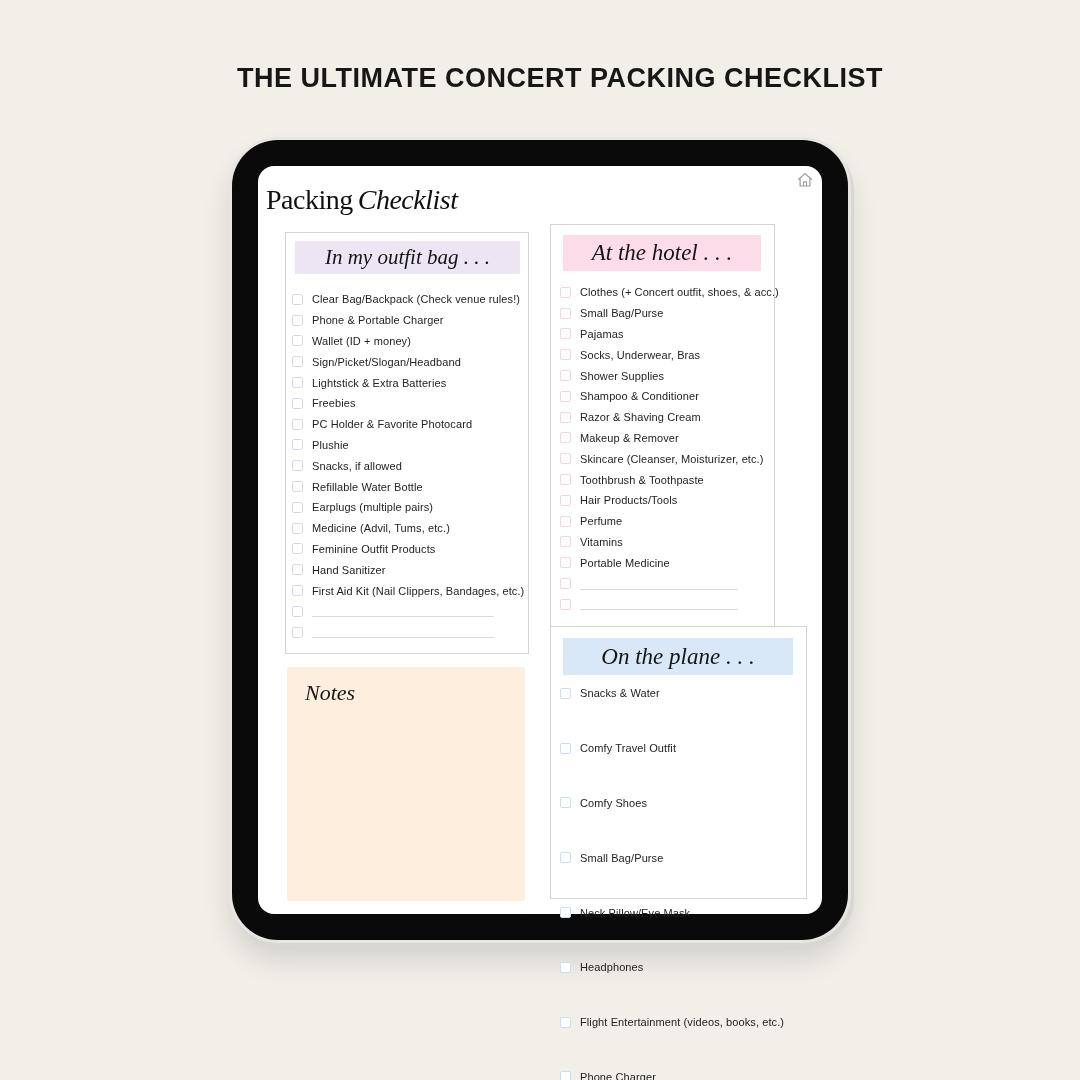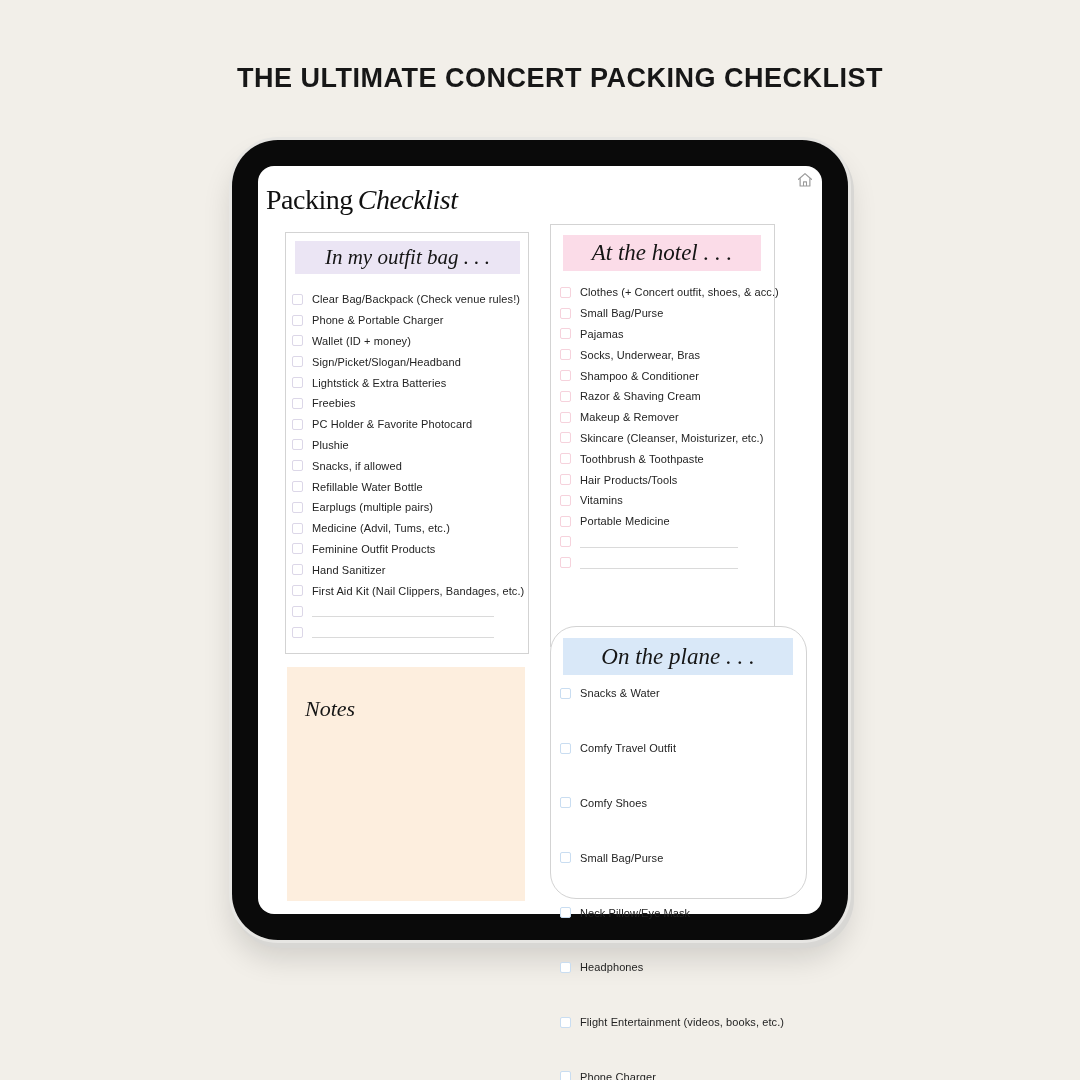--- a/index.html
+++ b/index.html
@@ -17,42 +17,42 @@
 
   .home-icon { position:absolute; top:5px; right:8px; width:18px; height:18px; cursor:pointer; }
 
   .doc-title { position:absolute; left:8px; top:18px; font-family:"Liberation Serif","DejaVu Serif",serif;
     font-size:28px; color:#101010; letter-spacing:-0.5px; white-space:nowrap; }
   .doc-title .accent { font-style:italic; margin-left:5px; }
 
   .box { position:absolute; border:1px solid #d3d3d3; background:#fff; }
   .box-bag   { left:27px;  top:66px;  width:244px; height:422px; }
   .box-hotel { left:292px; top:18px;  width:225px; height:423px;margin-top:40px; }
-  .box-plane { left:292px; top:460px; width:257px; height:273px;border-radius:26px; }
+  .box-plane { left:292px; top:460px; width:257px; height:273px; }
 
   .section-header { position:absolute; display:flex; align-items:center; justify-content:center;
     font-family:"Liberation Serif","DejaVu Serif",serif; font-style:italic; color:#151515; white-space:nowrap; }
   .box-bag .section-header   { left:9px;  right:8px;  top:8px;  height:33px; font-size:21px; }
   .box-hotel .section-header { left:12px; right:13px; top:10px; height:36px; font-size:23px; }
   .box-plane .section-header { left:12px; right:13px; top:11px; height:37px; font-size:23px; }
 
   .rows { position:absolute; left:0; right:0; display:flex; flex-direction:column; }
   .box-bag .rows   { top:56px; padding:0 8px 0 6px; }
   .box-hotel .rows { top:57px; padding:0 10px 0 9px; }
   .box-plane .rows { top:56px; padding:0 10px 0 9px;gap:34px; }
 
   .check-row { height:20.8px; display:flex; align-items:center; gap:9px; }
   .checkbox { width:11px; height:11px; border:1px solid #ccc; border-radius:2px;
     background:#fff; flex:none; cursor:pointer; }
   .item-label { font-size:11px; color:#232323; white-space:nowrap; letter-spacing:.1px; }
   .item-label.blank { flex:1; margin-right:26px; height:12px; border-bottom:1px solid #dadada; }
 
   .notes { position:absolute; left:29px; top:501px; width:238px; height:234px; background:#fdeede; }
   .notes-title { font-family:"Liberation Serif","DejaVu Serif",serif; font-style:italic;
-    font-size:22px; color:#151515; padding:29px 0 0 18px; }
+    font-size:22px; color:#151515; padding:13px 0 0 18px; }
 </style>
 </head>
 <body>
 
 <div class="main-title">THE ULTIMATE CONCERT PACKING CHECKLIST</div>
 
 <div class="tablet">
   <div class="screen">
 
     <svg class="home-icon" viewBox="0 0 24 24">
@@ -176,20 +176,24 @@
           <div class="check-row">
             <span class="checkbox" style="border-color: rgb(246, 210, 220);"></span>
             <span class="item-label">Pajamas</span>
           </div>
 
           <div class="check-row">
             <span class="checkbox" style="border-color: rgb(246, 210, 220);"></span>
             <span class="item-label">Socks, Underwear, Bras</span>
           </div>
 
+          <div class="check-row">
+            <span class="checkbox" style="border-color: rgb(246, 210, 220);"></span>
+            <span class="item-label">Shower Supplies</span>
+          </div>
 
           <div class="check-row">
             <span class="checkbox" style="border-color: rgb(246, 210, 220);"></span>
             <span class="item-label">Shampoo &amp; Conditioner</span>
           </div>
 
           <div class="check-row">
             <span class="checkbox" style="border-color: rgb(246, 210, 220);"></span>
             <span class="item-label">Razor &amp; Shaving Cream</span>
           </div>
@@ -207,20 +211,24 @@
           <div class="check-row">
             <span class="checkbox" style="border-color: rgb(246, 210, 220);"></span>
             <span class="item-label">Toothbrush &amp; Toothpaste</span>
           </div>
 
           <div class="check-row">
             <span class="checkbox" style="border-color: rgb(246, 210, 220);"></span>
             <span class="item-label">Hair Products/Tools</span>
           </div>
 
+          <div class="check-row">
+            <span class="checkbox" style="border-color: rgb(246, 210, 220);"></span>
+            <span class="item-label">Perfume</span>
+          </div>
 
           <div class="check-row">
             <span class="checkbox" style="border-color: rgb(246, 210, 220);"></span>
             <span class="item-label">Vitamins</span>
           </div>
 
           <div class="check-row">
             <span class="checkbox" style="border-color: rgb(246, 210, 220);"></span>
             <span class="item-label">Portable Medicine</span>
           </div>

